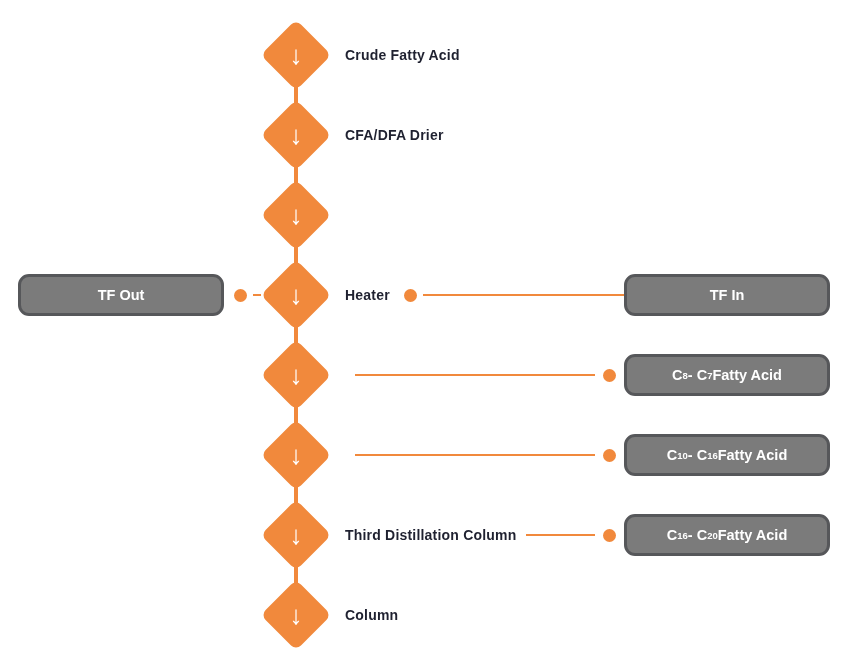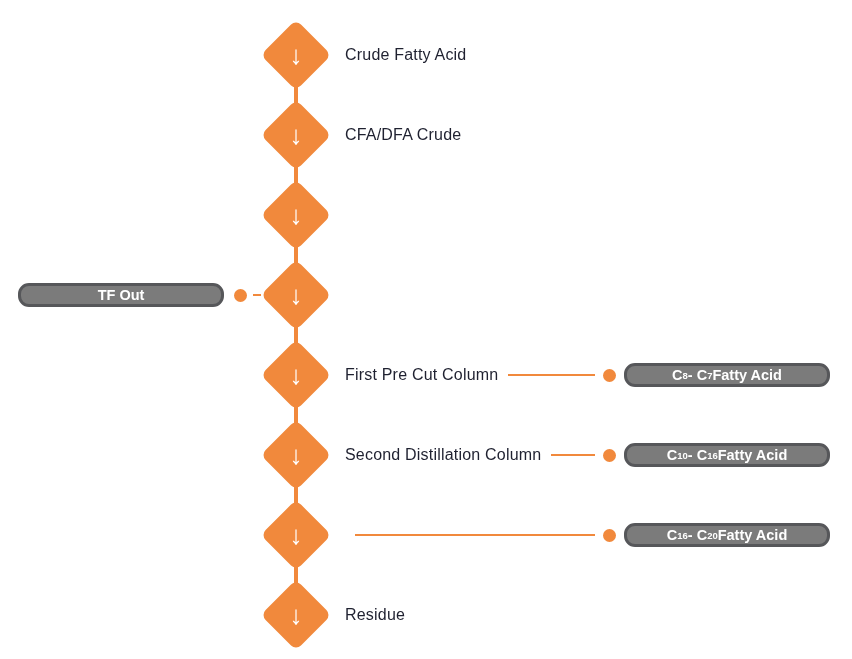--- a/index.html
+++ b/index.html
@@ -35,27 +35,27 @@
     border-radius:7px;
     transform:rotate(45deg);
   }
   .diamond .arrow{
     position:absolute;inset:0;
     display:flex;align-items:center;justify-content:center;
     transform:rotate(-45deg);
     color:#ffffff;font-size:26px;font-weight:bold;line-height:1;
   }
   .row-label{
-    font-size:16px;font-weight:normal;
+    font-size:14px;font-weight:bold;
     color:var(--label);
     white-space:nowrap;letter-spacing:0.2px;
     flex:none;
   }
   .gbox{
-    width:206px;height:24px;flex:none;box-sizing:border-box;
+    width:206px;height:42px;flex:none;box-sizing:border-box;
     background:var(--boxfill);
     border:3px solid var(--boxborder);
     border-radius:11px;
     display:flex;align-items:center;justify-content:center;
     color:var(--boxtext);font-size:14.5px;font-weight:bold;
     white-space:nowrap;
   }
   .gbox .sup{font-size:9.5px;vertical-align:5px;font-weight:bold;}
   .dot{
     width:13px;height:13px;border-radius:50%;
@@ -79,92 +79,99 @@
       </div>
       <div class="zone-right">
         <div class="row-label">Crude Fatty Acid</div>
       </div>
     </div>
     <div class="flow-row" style="top: 95px;">
       <div class="diamond">
         <div class="arrow">↓</div>
       </div>
       <div class="zone-right">
-        <div class="row-label">CFA/DFA Crude</div>
+        <div class="row-label">CFA/DFA Drier</div>
       </div>
     </div>
     <div class="flow-row" style="top: 175px;">
       <div class="diamond">
         <div class="arrow">↓</div>
       </div>
     </div>
     <div class="flow-row" style="top: 255px;">
       <div class="zone-left">
         <div class="gbox">
           <span>TF Out</span>
         </div>
         <div class="spacer10"></div>
         <div class="dot"></div>
         <div class="hline ml6"></div>
       </div>
       <div class="diamond">
         <div class="arrow">↓</div>
       </div>
+      <div class="zone-right">
+        <div class="row-label">Heater</div>
+        <div class="dot ml14"></div>
+        <div class="hline ml6"></div>
+        <div class="gbox">
+          <span>TF In</span>
+        </div>
+      </div>
     </div>
     <div class="flow-row" style="top: 335px;">
       <div class="diamond">
         <div class="arrow">↓</div>
       </div>
       <div class="zone-right">
-        <div class="row-label">First Pre Cut Column</div>
         <div class="hline ml10 mr8"></div>
         <div class="dot"></div>
         <div class="gbox ml8">
           <span>C</span>
           <span class="sup">8</span>
           <span> - C</span>
           <span class="sup">7</span>
           <span> Fatty Acid</span>
         </div>
       </div>
     </div>
     <div class="flow-row" style="top: 415px;">
       <div class="diamond">
         <div class="arrow">↓</div>
       </div>
       <div class="zone-right">
-        <div class="row-label">Second Distillation Column</div>
         <div class="hline ml10 mr8"></div>
         <div class="dot"></div>
         <div class="gbox ml8">
           <span>C</span>
           <span class="sup">10</span>
           <span> - C</span>
           <span class="sup">16</span>
           <span> Fatty Acid</span>
         </div>
       </div>
     </div>
     <div class="flow-row" style="top: 495px;">
       <div class="diamond">
         <div class="arrow">↓</div>
       </div>
       <div class="zone-right">
+        <div class="row-label">Third Distillation Column</div>
         <div class="hline ml10 mr8"></div>
         <div class="dot"></div>
         <div class="gbox ml8">
           <span>C</span>
           <span class="sup">16</span>
           <span> - C</span>
           <span class="sup">20</span>
           <span> Fatty Acid</span>
         </div>
       </div>
     </div>
     <div class="flow-row" style="top: 575px;">
       <div class="diamond">
         <div class="arrow">↓</div>
       </div>
       <div class="zone-right">
-        <div class="row-label">Residue</div>
+        <div class="row-label">Column</div>
       </div>
     </div>
   </div>
 
 </body></html>

